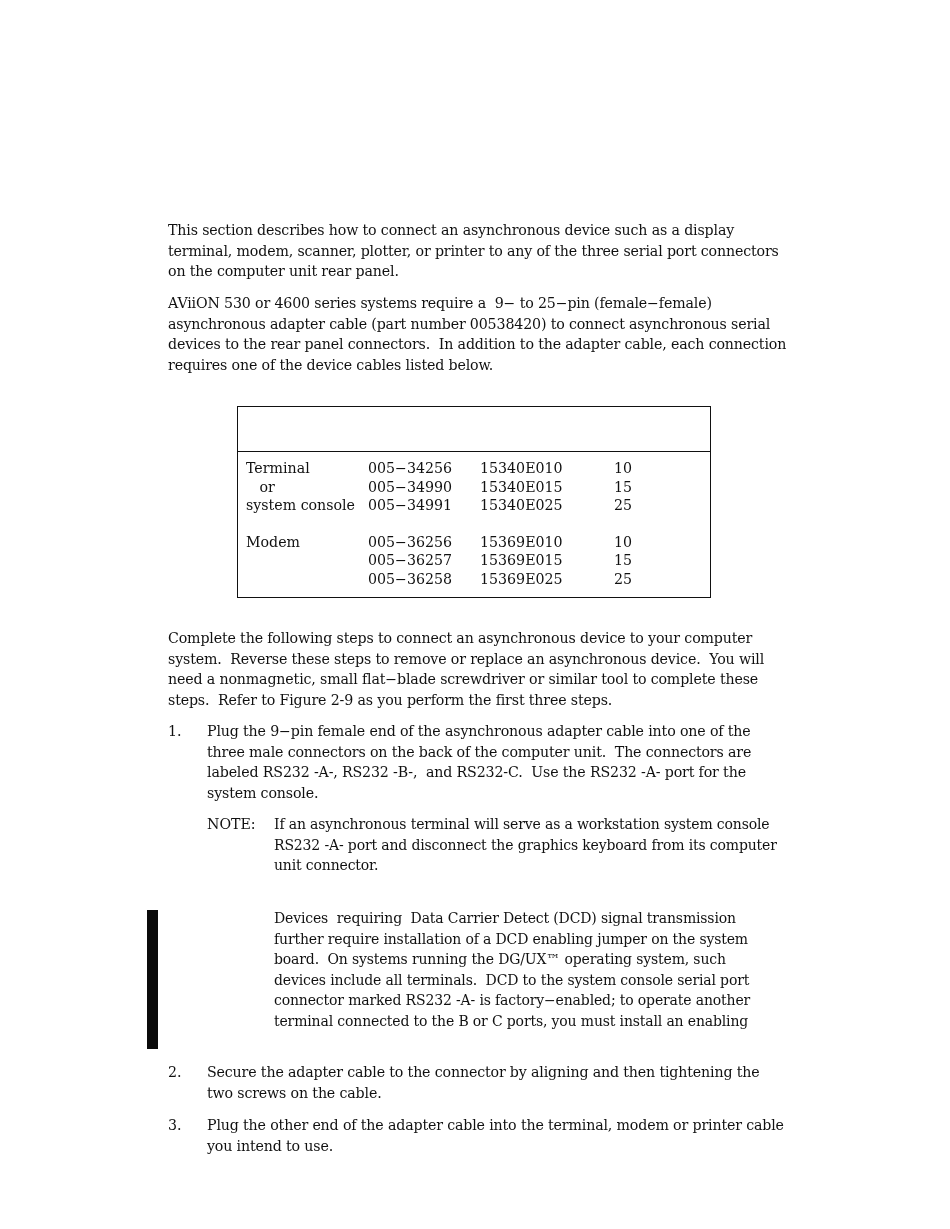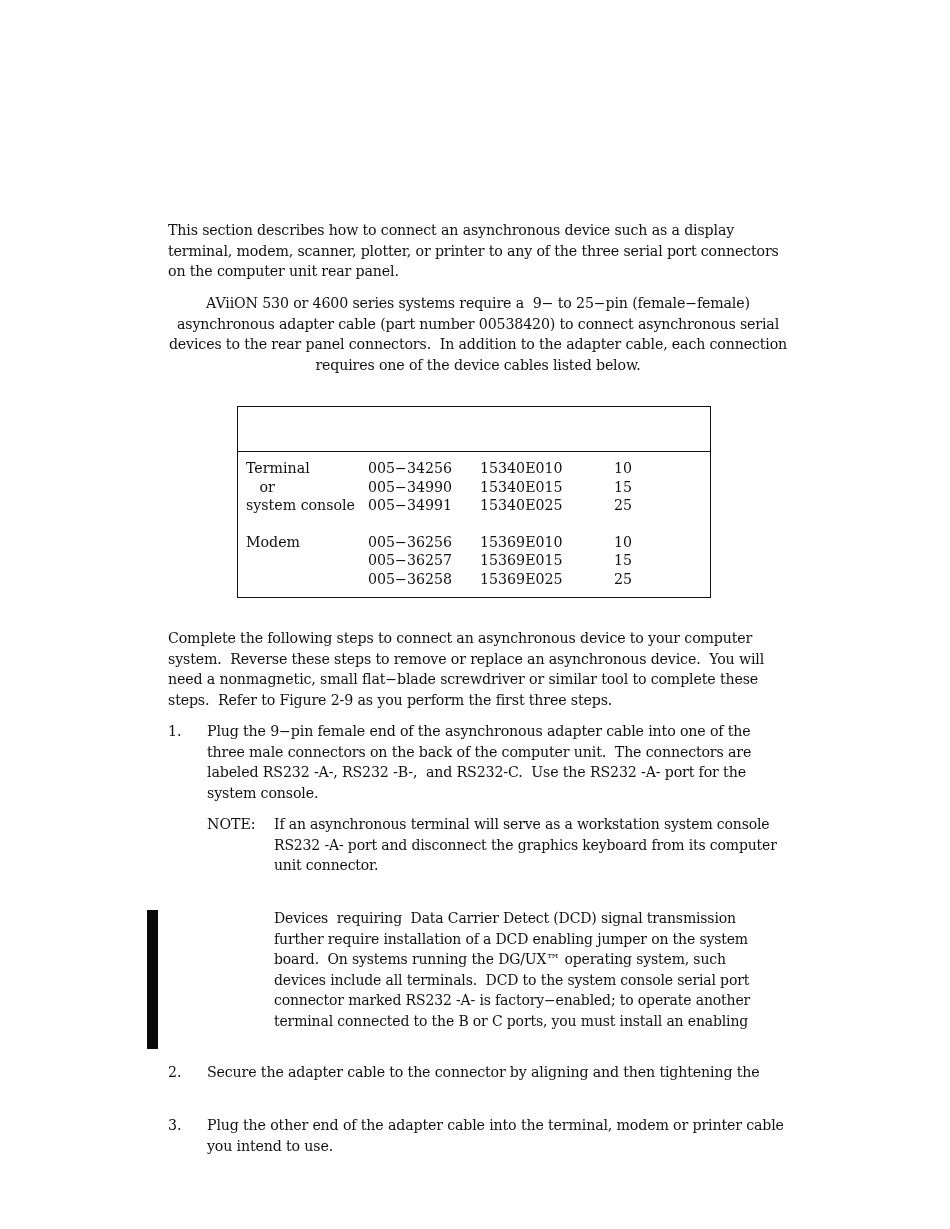--- a/index.html
+++ b/index.html
@@ -38,21 +38,21 @@
 <body>
 
 <div class="page">
 
   <p class="para" style="top:184px;">
     <span class="line">This section describes how to connect an asynchronous device such as a display</span>
     <span class="line">terminal, modem, scanner, plotter, or printer to any of the three serial port connectors</span>
     <span class="line">on the computer unit rear panel.</span>
   </p>
 
-  <p class="para" style="top:257px;text-align:center;">
+  <p class="para" style="top:257px;">
     <span class="line">AViiON 530 or 4600 series systems require a  9− to 25−pin (female−female)</span>
     <span class="line">asynchronous adapter cable (part number 00538420) to connect asynchronous serial</span>
     <span class="line">devices to the rear panel connectors.  In addition to the adapter cable, each connection</span>
     <span class="line">requires one of the device cables listed below.</span>
   </p>
 
   <div class="table-box">
     <div class="table-header"></div>
     <div class="table-body">
       <div class="trow">
@@ -122,20 +122,21 @@
     <span class="line">devices include all terminals.  DCD to the system console serial port</span>
     <span class="line">connector marked RS232 -A- is factory−enabled; to operate another</span>
     <span class="line">terminal connected to the B or C ports, you must install an enabling</span>
   </div>
 
   <div class="change-bar"></div>
 
   <span class="step-num" style="top:1026px;">2.</span>
   <div class="step-text" style="top:1026px;">
     <span class="line">Secure the adapter cable to the connector by aligning and then tightening the</span>
+    <span class="line">two screws on the cable.</span>
   </div>
 
   <span class="step-num" style="top:1079px;">3.</span>
   <div class="step-text" style="top:1079px;">
     <span class="line">Plug the other end of the adapter cable into the terminal, modem or printer cable</span>
     <span class="line">you intend to use.</span>
   </div>
 
 </div>
 

